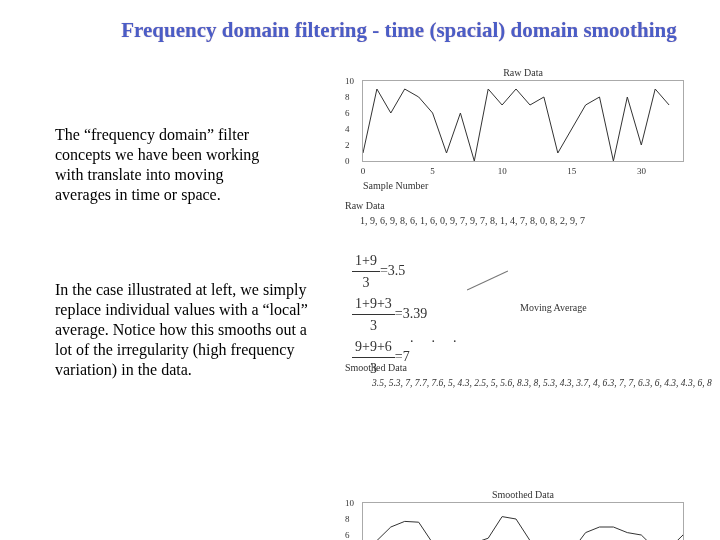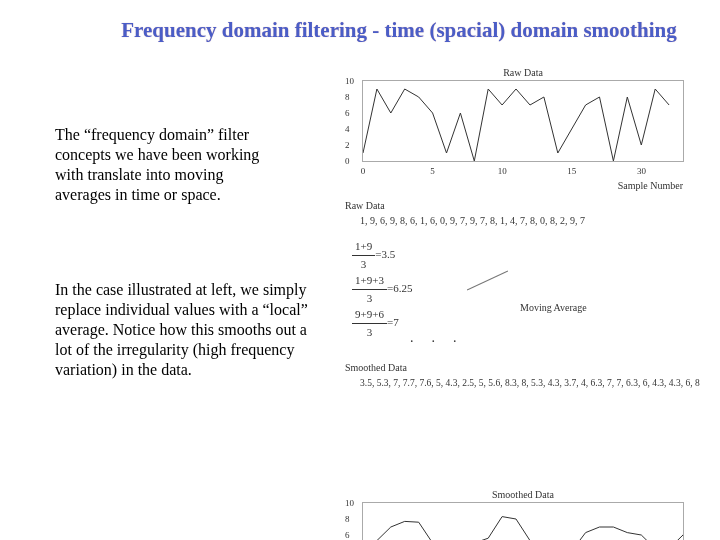--- a/index.html
+++ b/index.html
@@ -4,26 +4,26 @@
 <style>
   body { margin:0; padding:0; font-family:"Times New Roman",serif; color:#000; background:#fff; width:720px; height:540px; overflow:hidden; position:relative; }
   .page { position:relative; width:720px; height:540px; }
   .title { position:absolute; top:18px; left:0; width:720px; text-align:center; font-weight:700; font-size:21px; color:#4a5dc7; text-shadow:0 0 1px rgba(170,60,60,.4);margin-left:39px; }
   .para { position:absolute; font-size:16px; line-height:1.25; }
   .p1 { top:125px; left:55px; width:225px; }
   .p2 { top:280px; left:55px; width:260px; }
   .right { position:absolute; top:70px; left:340px; width:360px; height:460px; }
   .chart { position:relative; border:1px solid #aaa; background:#fff; }
   .chart-title { position:absolute; top:-14px; width:100%; text-align:center; font-size:10px; color:#333; }
-  .xlabel { position:absolute; bottom:-30px; width:100%; text-align:right; font-size:10px; color:#333; }
+  .xlabel { position:absolute; bottom:-30px; width:100%; text-align:left; font-size:10px; color:#333; }
   .ytick { position:absolute; left:-18px; font-size:9px; color:#333; transform:translateY(-50%); }
   .xtick { position:absolute; bottom:-15px; font-size:9px; color:#333; transform:translateX(-50%); }
   svg { position:absolute; top:0; left:0; }
   .raw-label { position:absolute; font-size:10px; color:#333; }
-  .calc-block { position:absolute; font-size:11px; color:#333; line-height:1.5; }
+  .calc-block { position:absolute; font-size:14px; color:#333; line-height:1.5;margin-top:12px; }
   .frac { display:inline-block; text-align:center; vertical-align:middle; }
   .frac .num { display:block; border-bottom:1px solid #333; padding:0 3px; }
   .frac .den { display:block; padding:0 3px; }
   .ma-label { position:absolute; font-size:10px; color:#333;margin-top:32px; }
   .ma-line { position:absolute; width:45px; height:1px; background:#777; transform:rotate(-25deg); }
   .dots { position:absolute; font-size:14px; color:#333; letter-spacing:18px; }
   .sm-label { position:absolute; font-size:10px; color:#333; }
   .sm-values { position:absolute; font-size:9.5px; color:#333; }
 </style>
 </head>
@@ -55,29 +55,29 @@
       <svg width="320" height="80">
           <polyline id="poly-raw" fill="none" stroke="#333" stroke-width="1" points="0.0,72.0 13.9,8.0 27.8,32.0 41.7,8.0 55.7,16.0 69.6,32.0 83.5,72.0 97.4,32.0 111.3,80.0 125.2,8.0 139.1,24.0 153.0,8.0 167.0,24.0 180.9,16.0 194.8,72.0 208.7,48.0 222.6,24.0 236.5,16.0 250.4,80.0 264.3,16.0 278.3,64.0 292.2,8.0 306.1,24.0"></polyline>
         </svg>
     </div>
 
     <div class="raw-label" style="top:130px; left:5px;">Raw Data</div>
     <div class="raw-label" style="top:145px; left:20px; width:330px;">1, 9, 6, 9, 8, 6, 1, 6, 0, 9, 7, 9, 7, 8, 1, 4, 7, 8, 0, 8, 2, 9, 7</div>
 
     <div class="calc-block" style="top:168px; left:12px;">
       <div><span class="frac"><span class="num">1+9</span><span class="den">3</span></span><span>=3.5</span></div>
-      <div><span class="frac"><span class="num">1+9+3</span><span class="den">3</span></span><span>=6.25</span></div>
+      <div><span class="frac"><span class="num">1+9+3</span><span class="den">3</span></span><span>=3.39</span></div>
       <div><span class="frac"><span class="num">9+9+6</span><span class="den">3</span></span><span>=7</span></div>
     </div>
     <div class="ma-label" style="top:200px; left:180px;">Moving Average</div>
     <div class="ma-line" style="top:210px; left:125px;"></div>
     <div class="dots" style="top:260px; left:70px;">...</div>
 
     <div class="sm-label" style="top:292px; left:5px;">Smoothed Data</div>
-    <div class="sm-values" style="top:308px; left:20px; width:340px;">3.5, 5.3, 7, 7.7, 7.6, 5, 4.3, 2.5, 5, 5.6, 8.3, 8, 5.3, 4.3, 3.7, 4, 6.3, 7, 7, 6.3, 6, 4.3, 4.3, 6, 8</div>
+    <div class="sm-values" style="top:308px; left:32px; width:340px;font-style:italic;">3.5, 5.3, 7, 7.7, 7.6, 5, 4.3, 2.5, 5, 5.6, 8.3, 8, 5.3, 4.3, 3.7, 4, 6.3, 7, 7, 6.3, 6, 4.3, 4.3, 6, 8</div>
 
     <div class="chart" style="top:350px; left:22px; width:320px; height:80px;">
       <div class="chart-title">Smoothed Data</div>
 
       <span class="ytick" style="top:40%">6</span>
       <span class="ytick" style="top:20%">8</span>
       <span class="ytick" style="top:0%">10</span>
 
       <svg width="320" height="80">
           <polyline id="poly-smooth" fill="none" stroke="#333" stroke-width="1" points="0.0,52.0 13.9,37.6 27.8,24.0 41.7,18.4 55.7,19.2 69.6,40.0 83.5,45.6 97.4,60.0 111.3,40.0 125.2,35.2 139.1,13.6 153.0,16.0 167.0,37.6 180.9,45.6 194.8,50.4 208.7,48.0 222.6,29.6 236.5,24.0 250.4,24.0 264.3,29.6 278.3,32.0 292.2,45.6 306.1,45.6 320.0,32.0 333.9,16.0"></polyline>

